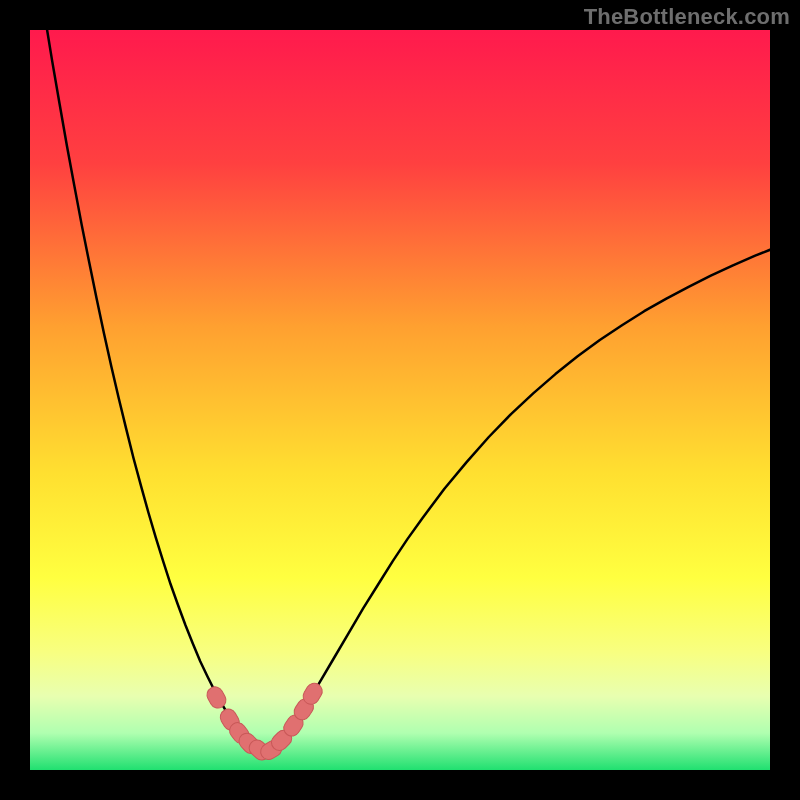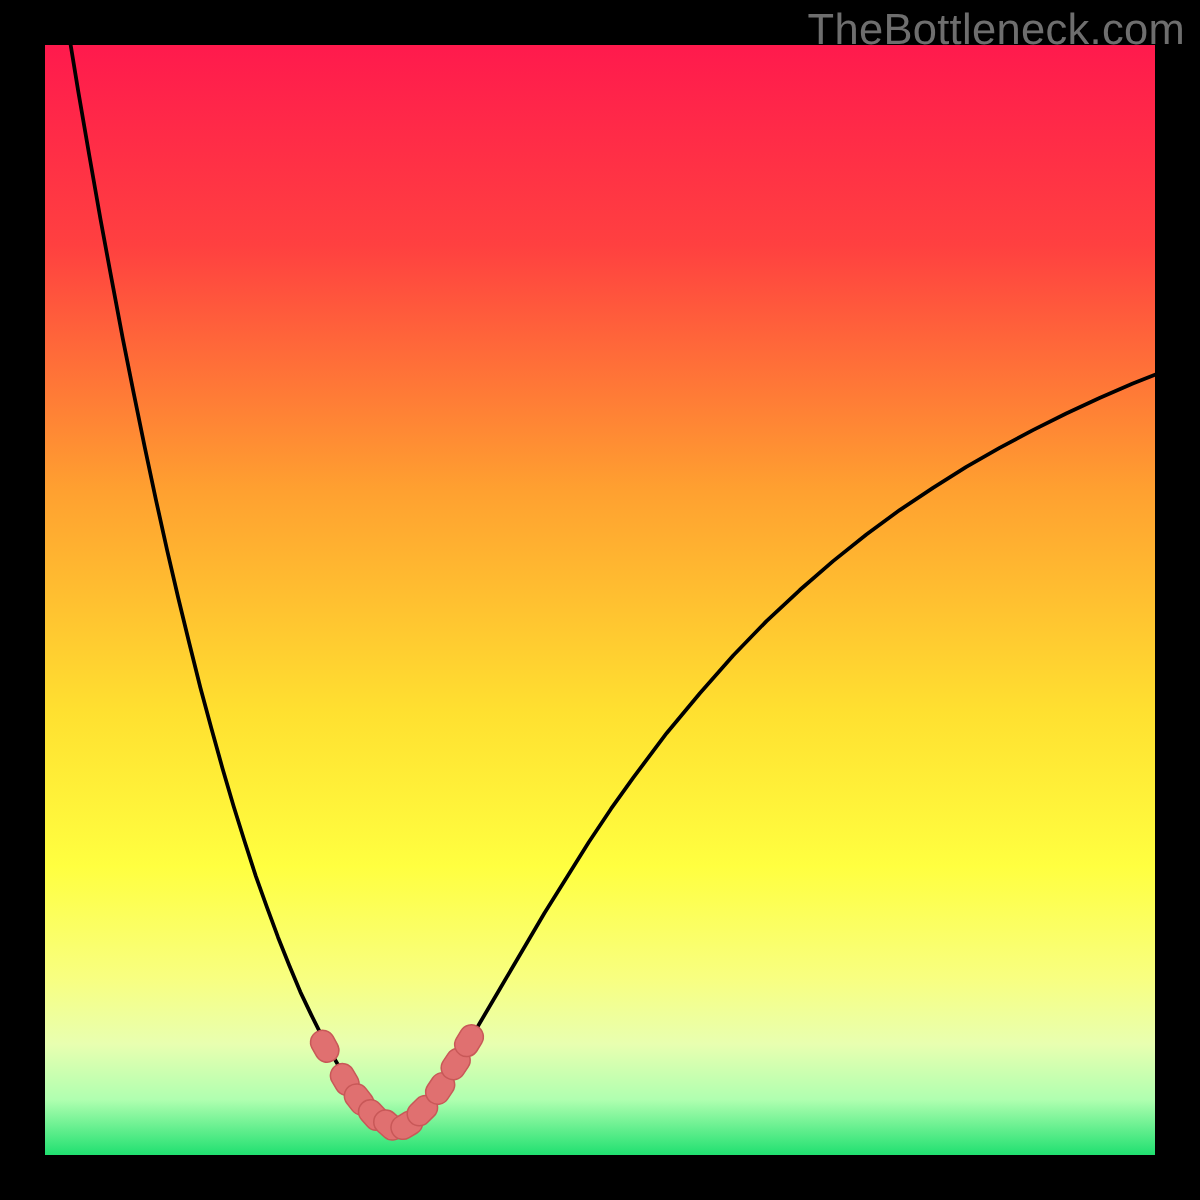--- a/index.html
+++ b/index.html
@@ -25,22 +25,22 @@
     top: 30px;
     width: 740px;
     height: 740px;
     overflow: hidden;
   }
   .watermark {
     position: absolute;
     top: 4px;
     right: 10px;
     color: #6e6e6e;
-    font-size: 29px;
-    font-weight: 400;
+    font-size: 22px;
+    font-weight: 700;
     letter-spacing: 0.2px;
   }
   svg {
     display: block;
   }
 </style>
 </head>
 <body>
 
 <div class="frame">

